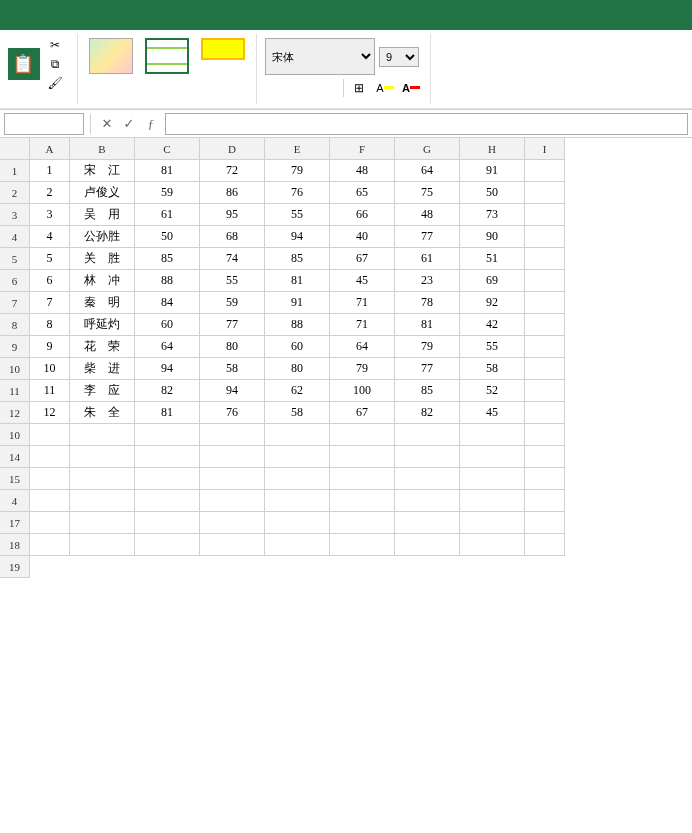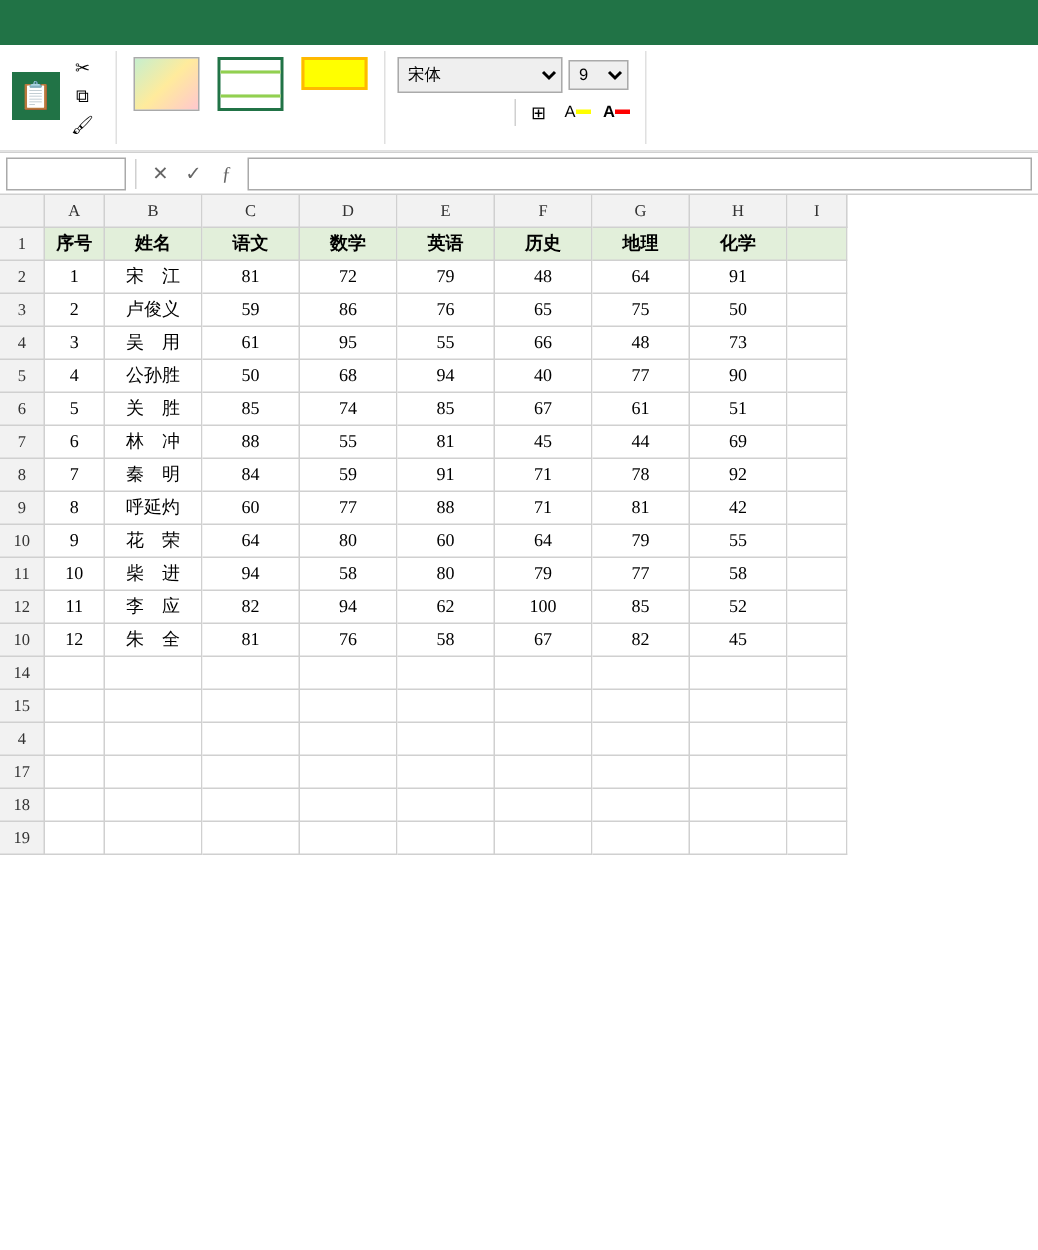--- a/index.html
+++ b/index.html
@@ -29,21 +29,21 @@
     .style-item-box { width: 44px; height: 36px; border: 1px solid #aaa; display: flex; align-items: center; justify-content: center; font-size: 9px; position: relative; }
     .style-item-box.cond { background: linear-gradient(135deg, #c6efce 0%, #ffeb9c 50%, #ffc7ce 100%); }
     .style-item-box.table { display: grid; grid-template-columns: 1fr 1fr 1fr; border: 2px solid #217346; }
     .style-item-box.table div { border: 1px solid #92d050; background: #e2efda; }
     .style-item-box.cell { background: #ffff00; border: 2px solid #ffb900; }
     .style-item-label { font-size: 9px; text-align: center; margin-top: 1px; color: #333; }
     .style-group-label { font-size: 10px; color: #666; margin-top: 2px; text-align: center; }
     
     .ribbon-font-group { display: flex; flex-direction: column; padding: 4px 8px; border-right: 1px solid #e0e0e0; }
     .font-row1 { display: flex; gap: 4px; align-items: center; margin-bottom: 3px; }
-    .font-select { height: 24px; font-size: 11px; border: 1px solid #aaa; padding: 0 2px; width: 110px; }
+    .font-select { height: 37px; font-size: 11px; border: 1px solid #aaa; padding: 0 2px; width: 110px; }
     .font-size-select { height: 20px; font-size: 11px; border: 1px solid #aaa; padding: 0 2px; width: 40px; }
     .font-row2 { display: flex; gap: 4px; align-items: center; }
     .fmt-btn { width: 22px; height: 20px; border: 1px solid transparent; background: transparent; cursor: pointer; font-size: 12px; display: flex; align-items: center; justify-content: center; }
     .fmt-btn.bold { font-weight: bold; }
     .fmt-btn.italic { font-style: italic; }
     .fmt-btn.underline { text-decoration: underline; }
     .font-group-label { font-size: 10px; color: #666; margin-top: 2px; text-align: center; }
 
     
     .formula-bar { display: flex; align-items: center; height: 28px; border-bottom: 1px solid #d0d0d0; padding: 0 4px; gap: 4px; }
@@ -216,31 +216,20 @@
         <div class="row-header">10</div>
         <div class="row-header">14</div>
         <div class="row-header">15</div>
         <div class="row-header">4</div>
         <div class="row-header">17</div>
         <div class="row-header">18</div>
         <div class="row-header">19</div>
       </div>
     <div class="grid-area" id="grid-area">
         <div class="grid-row">
-          <div class="cell header-cell col-a">序号</div>
-          <div class="cell header-cell col-b">姓名</div>
-          <div class="cell header-cell col-c">语文</div>
-          <div class="cell header-cell col-d">数学</div>
-          <div class="cell header-cell col-e">英语</div>
-          <div class="cell header-cell col-f">历史</div>
-          <div class="cell header-cell col-g">地理</div>
-          <div class="cell header-cell col-h">化学</div>
-          <div class="cell header-cell col-i"></div>
-        </div>
-        <div class="grid-row">
           <div class="cell data-cell col-a">1</div>
           <div class="cell data-cell col-b">宋　江</div>
           <div class="cell data-cell col-c">81</div>
           <div class="cell data-cell col-d">72</div>
           <div class="cell data-cell col-e">79</div>
           <div class="cell data-cell col-f">48</div>
           <div class="cell data-cell col-g">64</div>
           <div class="cell data-cell col-h">91</div>
           <div class="cell data-cell col-i"></div>
         </div>
@@ -288,21 +277,21 @@
           <div class="cell data-cell col-h">51</div>
           <div class="cell data-cell col-i"></div>
         </div>
         <div class="grid-row">
           <div class="cell data-cell col-a">6</div>
           <div class="cell data-cell col-b">林　冲</div>
           <div class="cell data-cell col-c">88</div>
           <div class="cell data-cell col-d">55</div>
           <div class="cell data-cell col-e">81</div>
           <div class="cell data-cell col-f">45</div>
-          <div class="cell data-cell col-g">44</div>
+          <div class="cell data-cell col-g">23</div>
           <div class="cell data-cell col-h">69</div>
           <div class="cell data-cell col-i"></div>
         </div>
         <div class="grid-row">
           <div class="cell data-cell col-a">7</div>
           <div class="cell data-cell col-b">秦　明</div>
           <div class="cell data-cell col-c">84</div>
           <div class="cell data-cell col-d">59</div>
           <div class="cell data-cell col-e">91</div>
           <div class="cell data-cell col-f">71</div>

